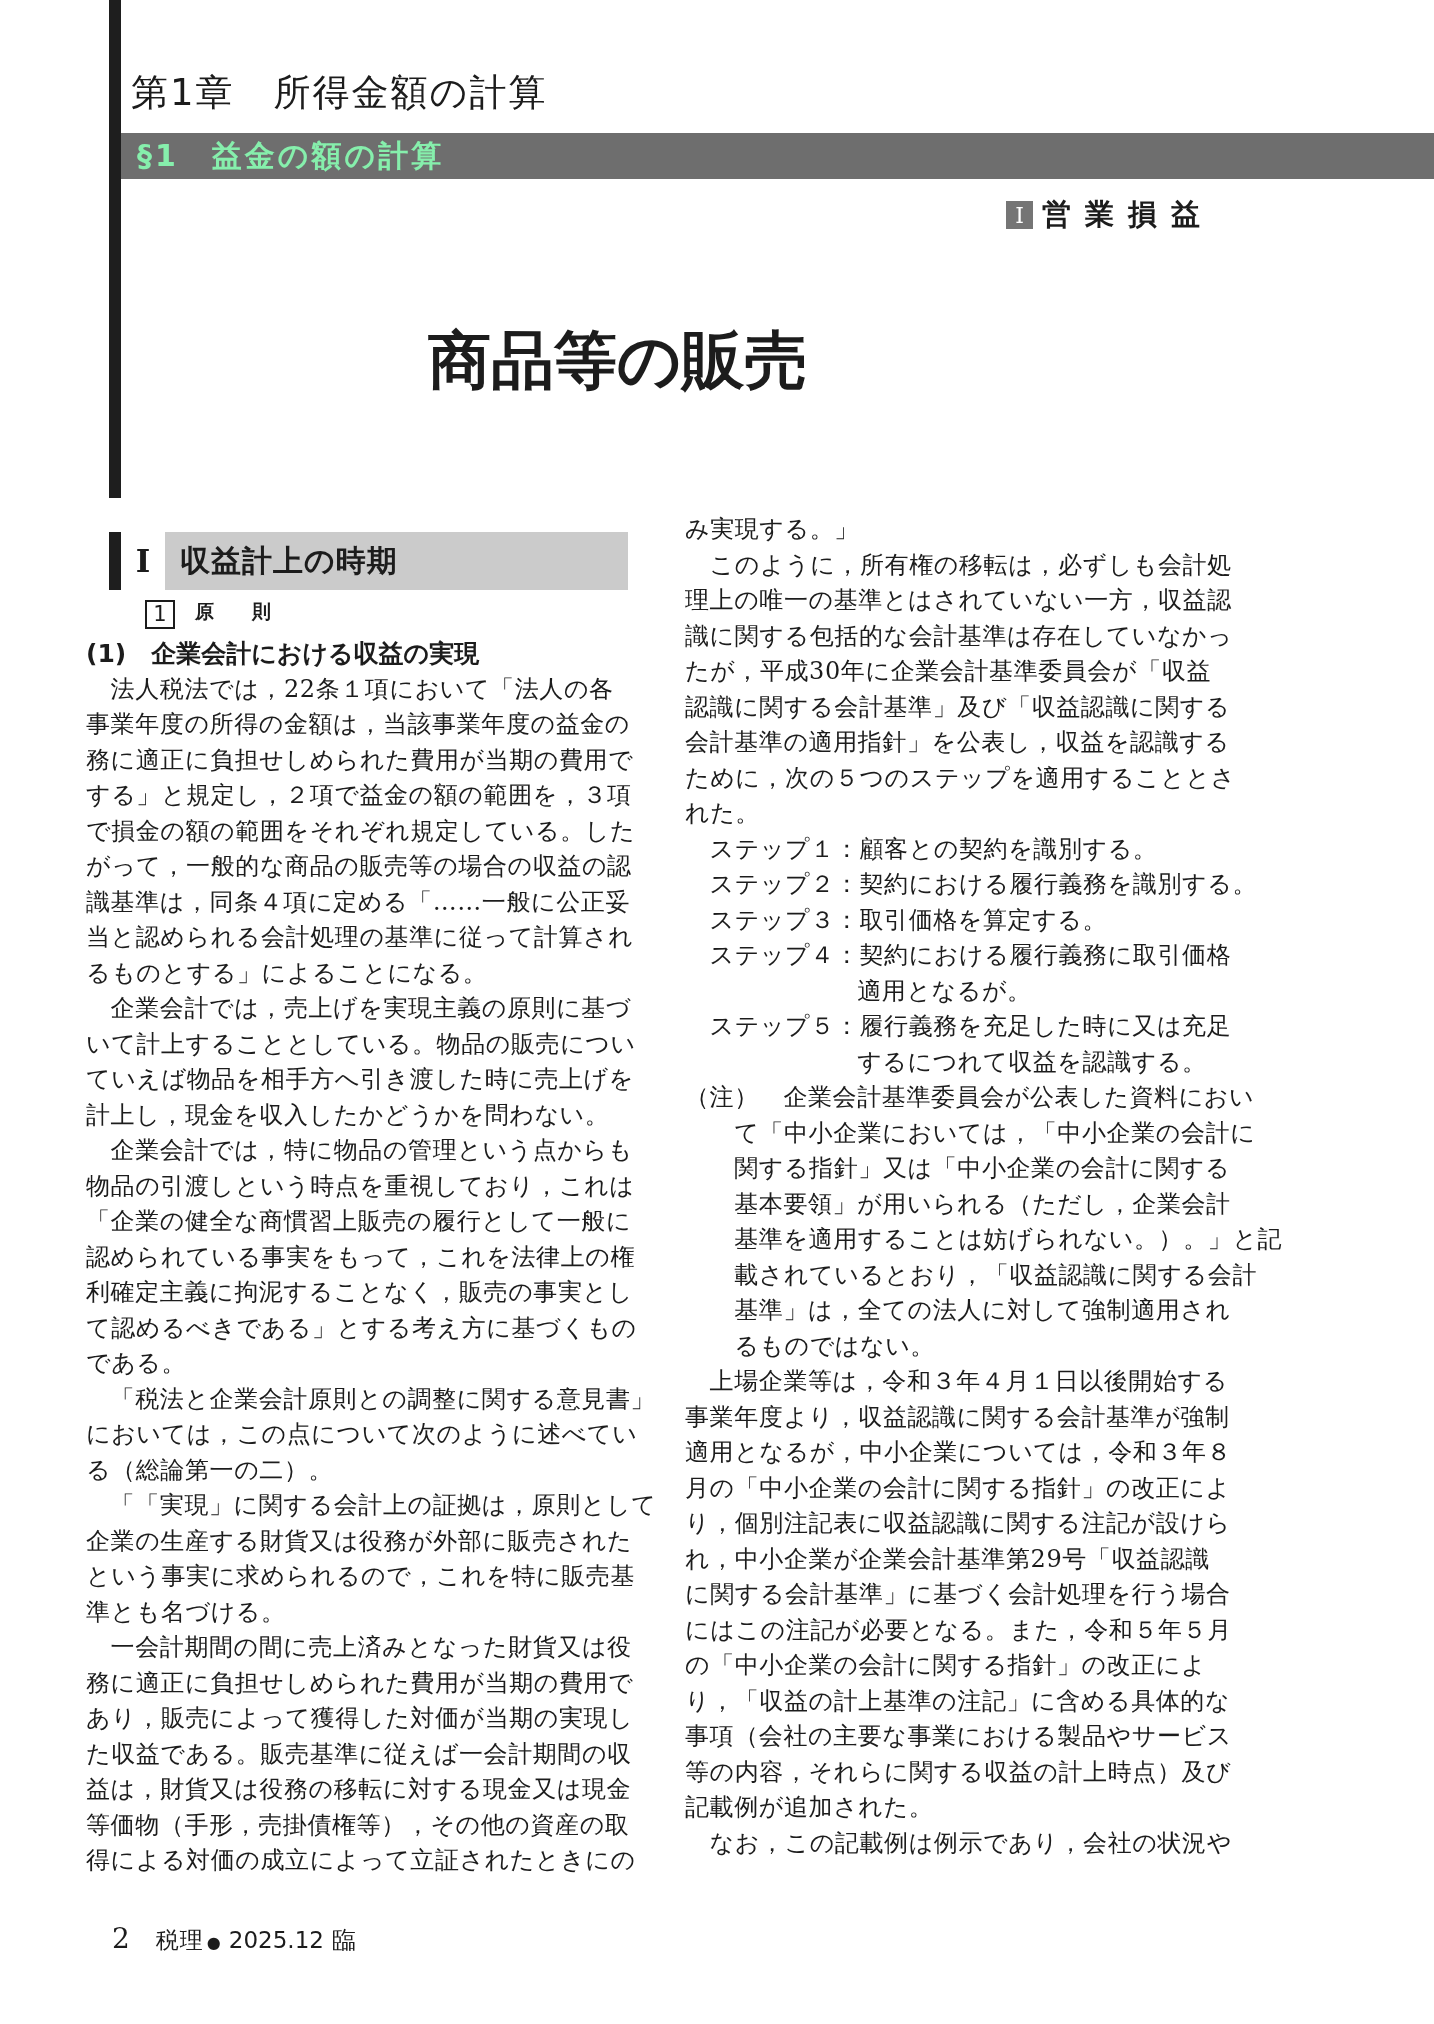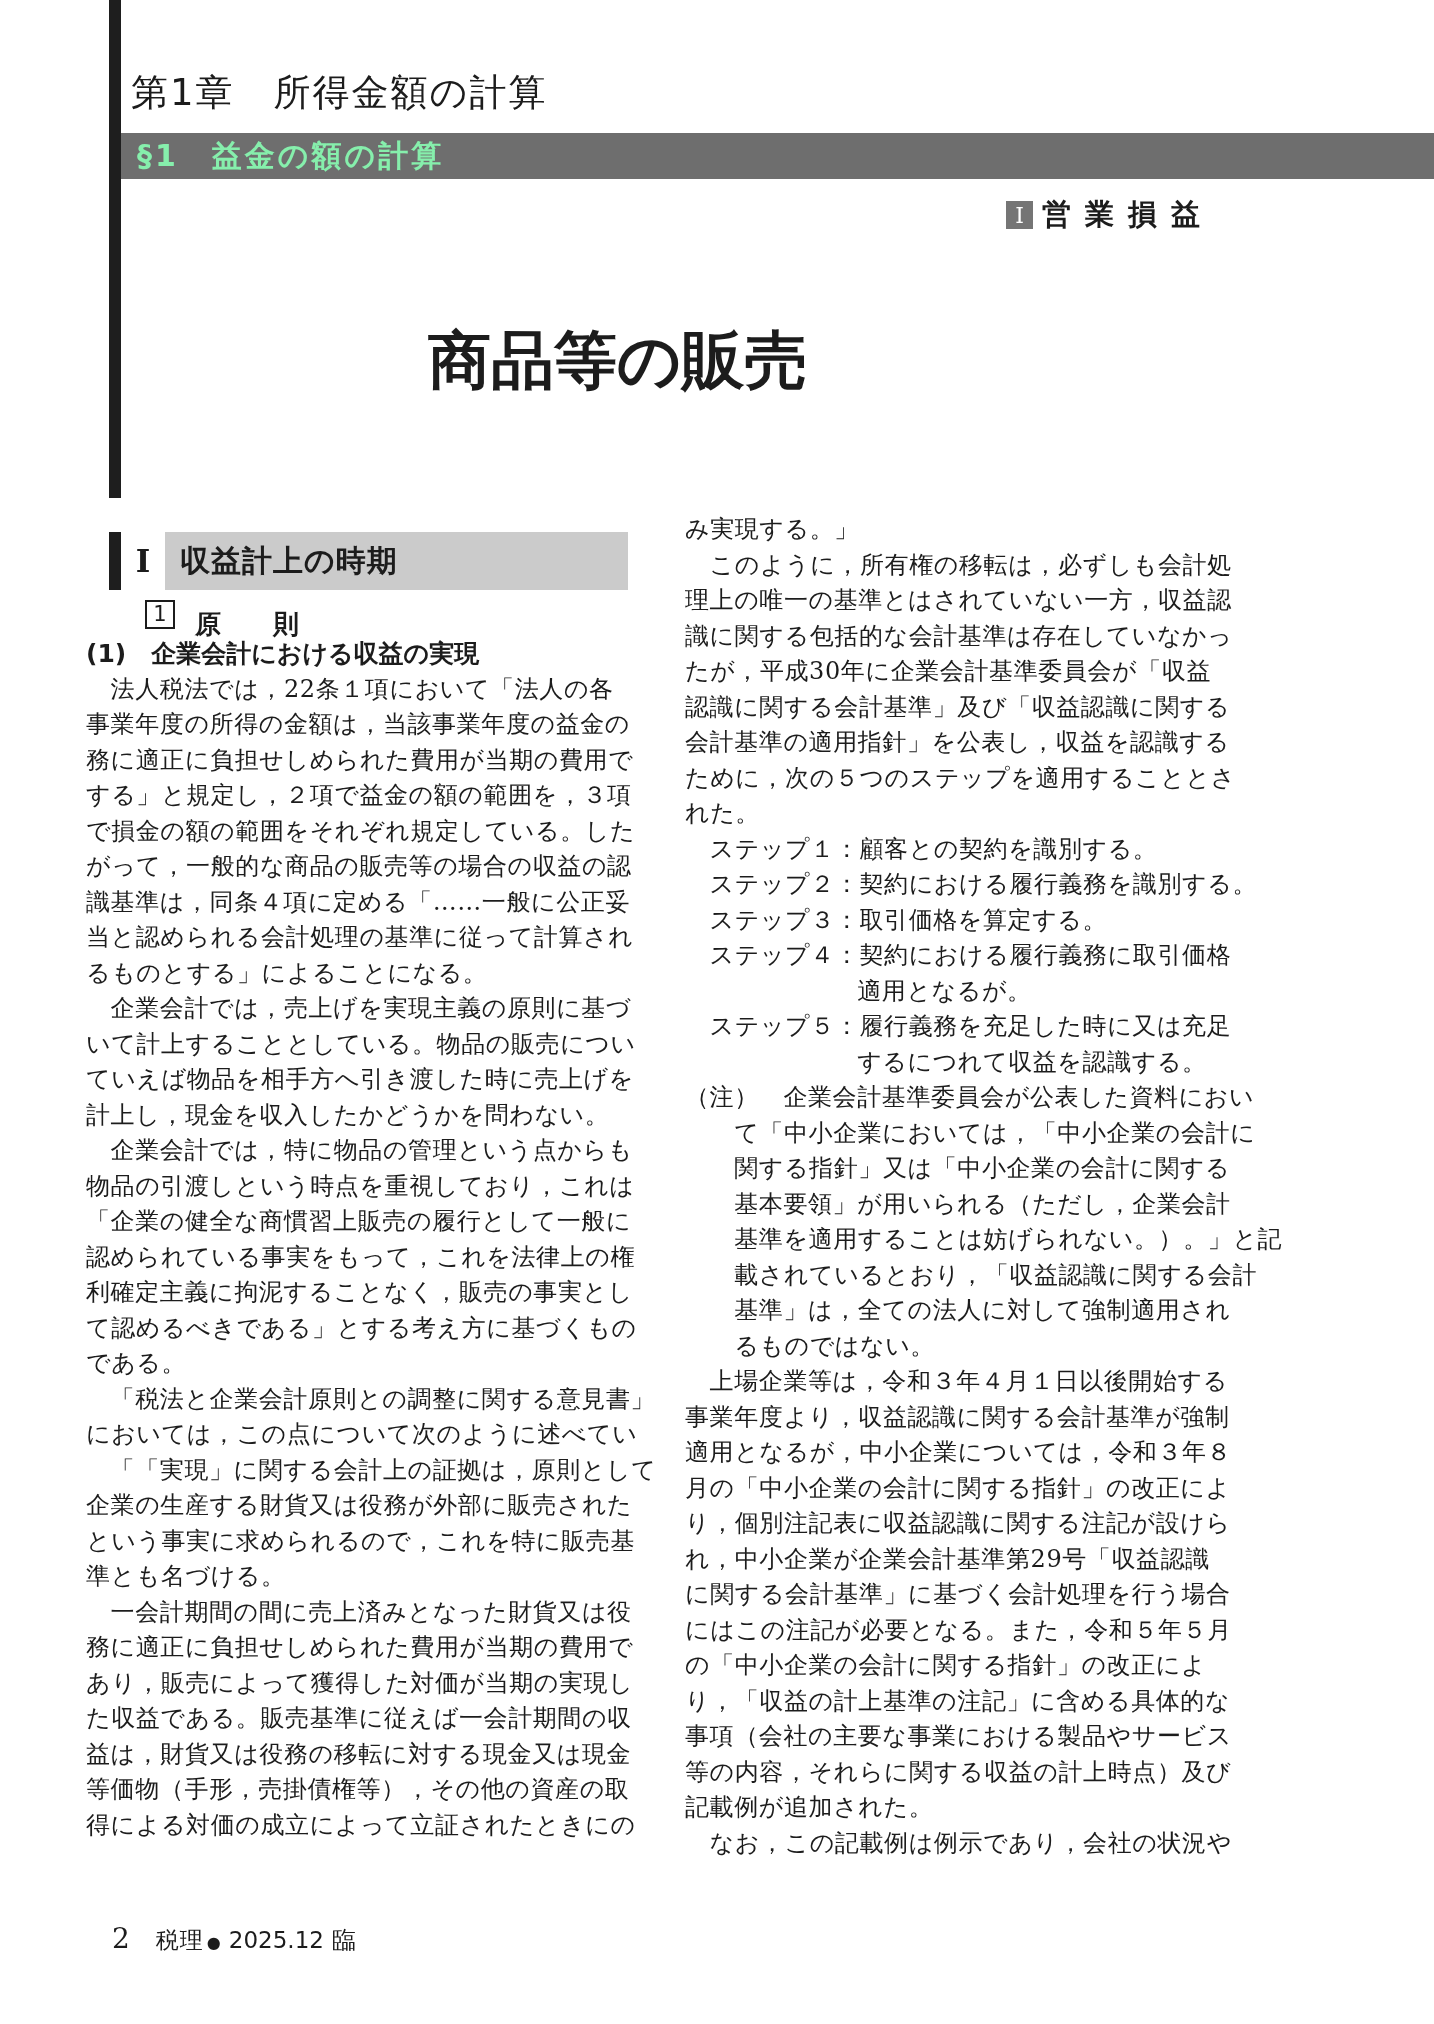--- a/index.html
+++ b/index.html
@@ -35,23 +35,23 @@
               font-family:"DejaVu Serif","Liberation Serif",serif; }
   .sec1-box { position:absolute; left:56px; top:0; width:463px; height:58px; background:#cbcbcb;
               line-height:58px; padding-left:15px; box-sizing:border-box;
               font-family:Liberation Serif, serif; font-weight:bold;
               font-size:30px; letter-spacing:1px; white-space:pre; }
 
   .sub1 { position:absolute; left:145px; top:595px; height:40px; }
   .sub1-num { position:absolute; left:0; top:5px; width:30px; height:29px;
               border:2px solid #1c1c1c; box-sizing:border-box; text-align:center; line-height:25px;
               font-family:"DejaVu Sans","Liberation Sans",sans-serif; font-size:21px; }
-  .sub1-title { position:absolute; left:50px; top:12px;
+  .sub1-title { position:absolute; left:50px; top:4px;
                 font-family:"DejaVu Sans","Liberation Sans",sans-serif; font-weight:bold;
-                font-size:26px; white-space:pre; }
+                font-size:19px; white-space:pre; }
 
   .col { position:absolute; width:560px; }
   .col-left  { left:86px;  top:636px; }
   .col-right { left:685px; top:512px; }
   .tline { line-height:35.5px; height:35.5px; font-size:24px; letter-spacing:0.6px;
            white-space:pre; overflow:visible; }
   .hline { line-height:35.5px; height:35.5px; font-size:25px; white-space:pre;
            font-family:"DejaVu Sans","Liberation Sans",sans-serif; font-weight:bold; }
 
   .footer { position:absolute; left:112px; top:1922px; display:flex; align-items:baseline; }
@@ -110,20 +110,21 @@
         <div class="tline">計上し，現金を収入したかどうかを問わない。</div>
         <div class="tline">　企業会計では，特に物品の管理という点からも</div>
         <div class="tline">物品の引渡しという時点を重視しており，これは</div>
         <div class="tline">「企業の健全な商慣習上販売の履行として一般に</div>
         <div class="tline">認められている事実をもって，これを法律上の権</div>
         <div class="tline">利確定主義に拘泥することなく，販売の事実とし</div>
         <div class="tline">て認めるべきである」とする考え方に基づくもの</div>
         <div class="tline">である。</div>
         <div class="tline">　「税法と企業会計原則との調整に関する意見書」</div>
         <div class="tline">においては，この点について次のように述べてい</div>
+        <div class="tline">る（総論第一の二）。</div>
         <div class="tline">　「「実現」に関する会計上の証拠は，原則として</div>
         <div class="tline">企業の生産する財貨又は役務が外部に販売された</div>
         <div class="tline">という事実に求められるので，これを特に販売基</div>
         <div class="tline">準とも名づける。</div>
         <div class="tline">　一会計期間の間に売上済みとなった財貨又は役</div>
         <div class="tline">務に適正に負担せしめられた費用が当期の費用で</div>
         <div class="tline">あり，販売によって獲得した対価が当期の実現し</div>
         <div class="tline">た収益である。販売基準に従えば一会計期間の収</div>
         <div class="tline">益は，財貨又は役務の移転に対する現金又は現金</div>
         <div class="tline">等価物（手形，売掛債権等），その他の資産の取</div>

